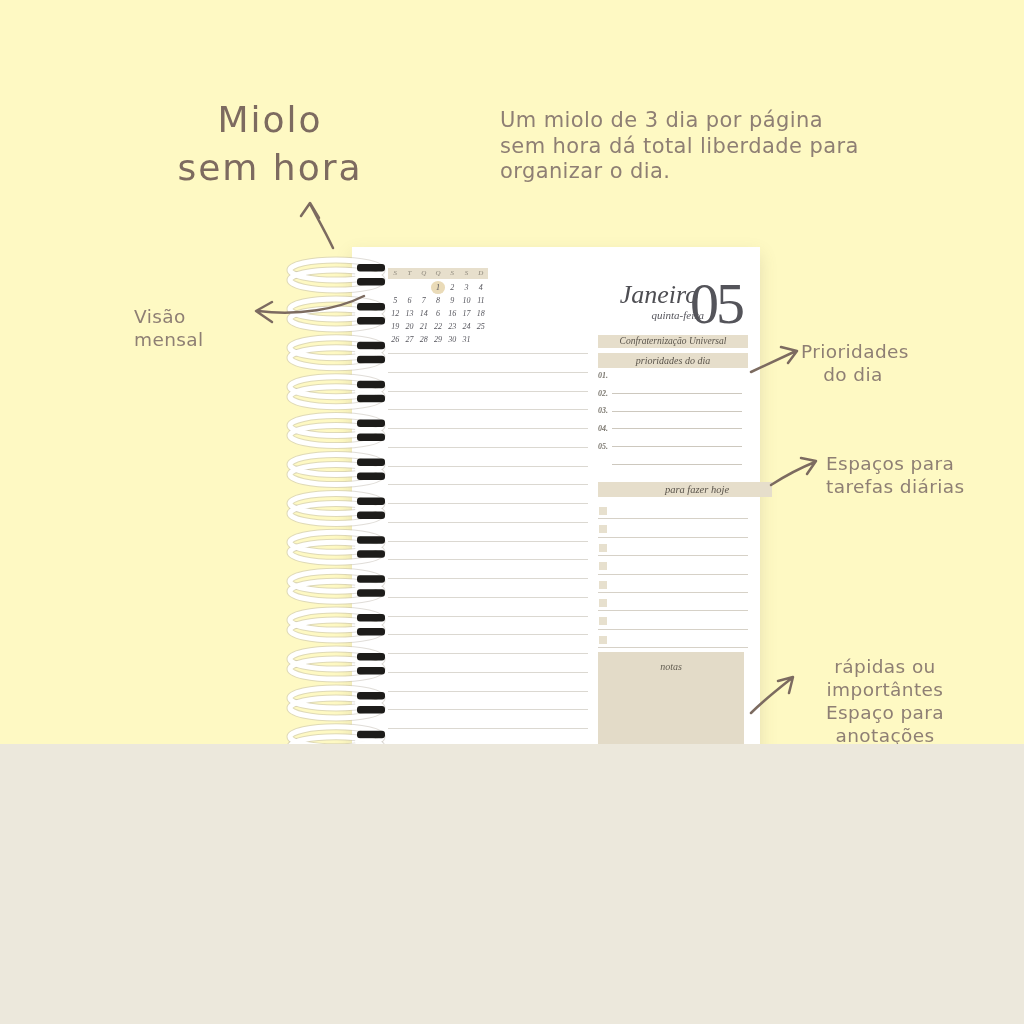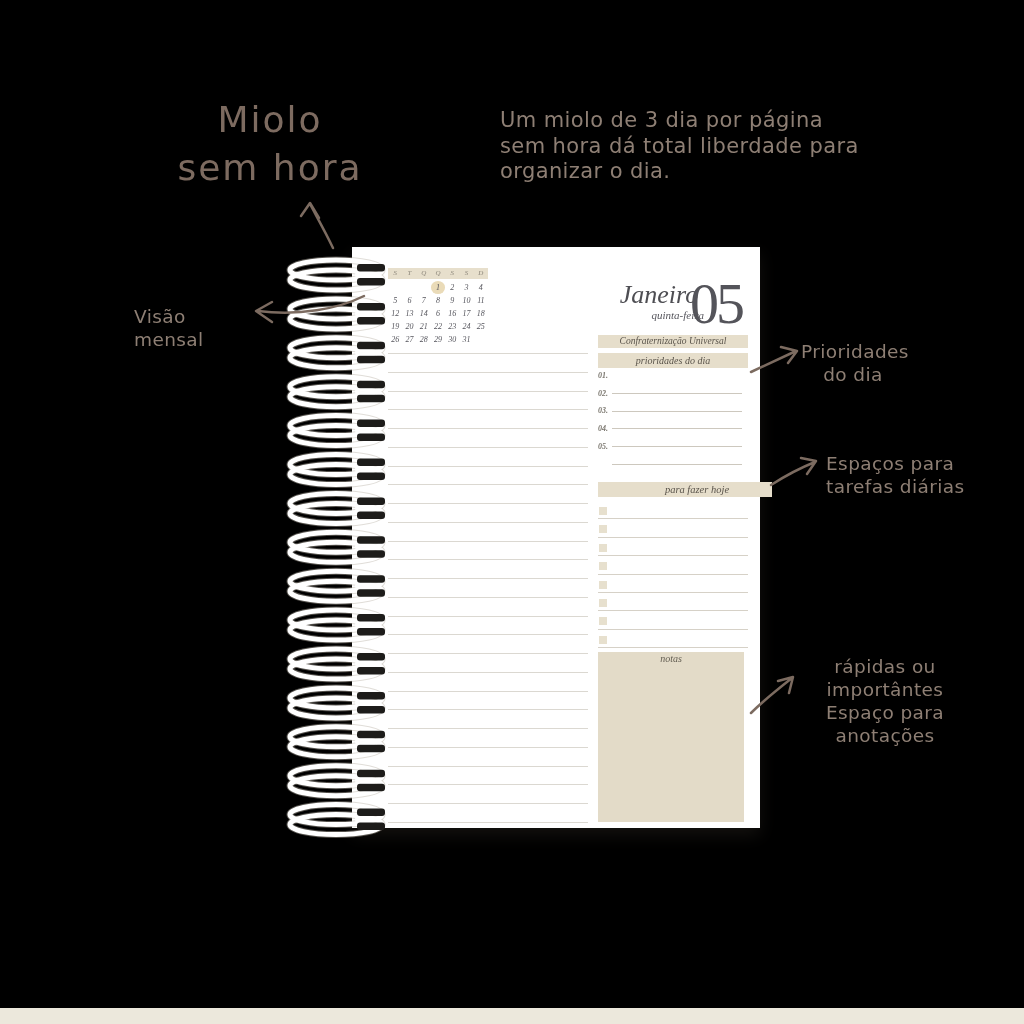--- a/index.html
+++ b/index.html
@@ -1,16 +1,16 @@
 <!DOCTYPE html>
 <html><head>
 <meta charset="utf-8">
 <style>
   html,body{margin:0;padding:0;background:#ECE8DC;}
-  .canvas{position:relative;width:1024px;height:1008px;background:#000000;overflow:hidden;
+  .canvas{position:relative;width:1024px;height:744px;background:#fef9c3;overflow:hidden;
           font-family:"DejaVu Sans",sans-serif;color:#8E7F74;}
 
   
   .title{position:absolute;left:148px;top:96px;width:244px;text-align:center;
          font-size:36px;line-height:48px;letter-spacing:2px;color:#7D6B60;}
   .desc{position:absolute;left:500px;top:108px;width:400px;
         font-size:21px;line-height:25.5px;letter-spacing:.4px;color:#8E7F74;}
 
   
   .lbl{position:absolute;font-size:18.5px;line-height:23px;letter-spacing:.4px;color:#8E7F74;z-index:3;}
@@ -63,21 +63,21 @@
   .prow span{position:absolute;left:0;bottom:17px;font-family:"Liberation Serif",serif;
              font-style:italic;font-size:8px;color:#7A766E;font-weight:bold;}
   .prow .pline{position:absolute;left:14px;right:5px;bottom:3px;height:1px;background:#CDC8BE;}
 
   
   .trow{position:absolute;left:246px;width:150px;height:18.4px;border-bottom:1px solid #D6D1C7;box-sizing:border-box;}
   .cbox{position:absolute;left:1px;top:6px;width:8px;height:8px;background:#E7E0CE;}
 
   
   .notes{position:absolute;left:246px;top:405px;width:146px;height:170px;background:#E3DBC8;}
-  .notes-title{padding-top:1px;text-align:center;font-family:"Liberation Serif",serif;
+  .notes-title{padding-top:9px;text-align:center;font-family:"Liberation Serif",serif;
                font-style:italic;font-size:10px;color:#635D52;}
 </style>
 </head>
 <body>
 
 <div class="canvas">
 
   <div class="title">
     <div>Miolo</div>
     <div>sem hora</div>

